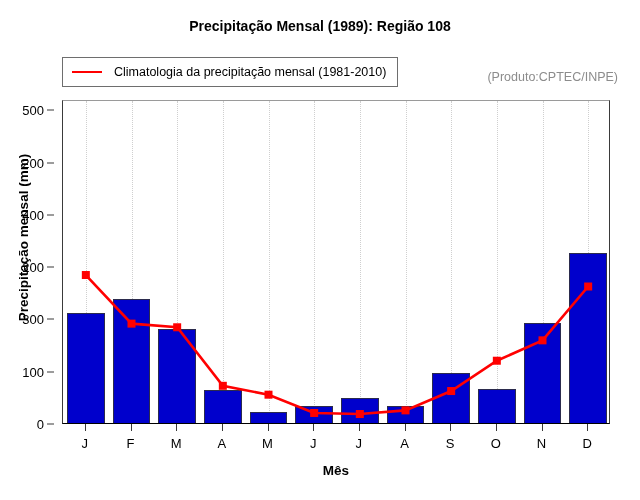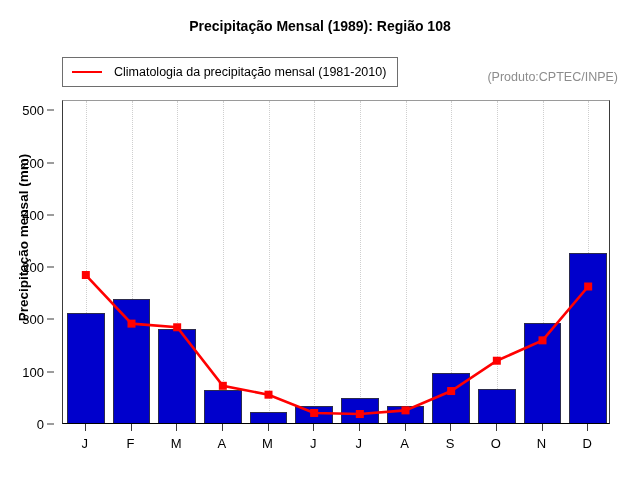--- a/index.html
+++ b/index.html
@@ -169,20 +169,21 @@
   }
 </style>
 </head>
 <body>
 
 <div id="figure">
 
   <div id="chart-title">Precipitação Mensal (1989): Região 108</div>
 
   <div id="ylabel">Precipitação mensal (mm)</div>
+  <div id="xlabel">Mês</div>
 
   <div id="axis-y-labels">
       <div class="ytick-label" style="top: 324px;">0</div>
       <div class="ytick-mark" style="top: 324px;"></div>
       <div class="ytick-label" style="top: 271.742px;">100</div>
       <div class="ytick-mark" style="top: 271.742px;"></div>
       <div class="ytick-label" style="top: 219.484px;">300</div>
       <div class="ytick-mark" style="top: 219.484px;"></div>
       <div class="ytick-label" style="top: 167.226px;">200</div>
       <div class="ytick-mark" style="top: 167.226px;"></div>

